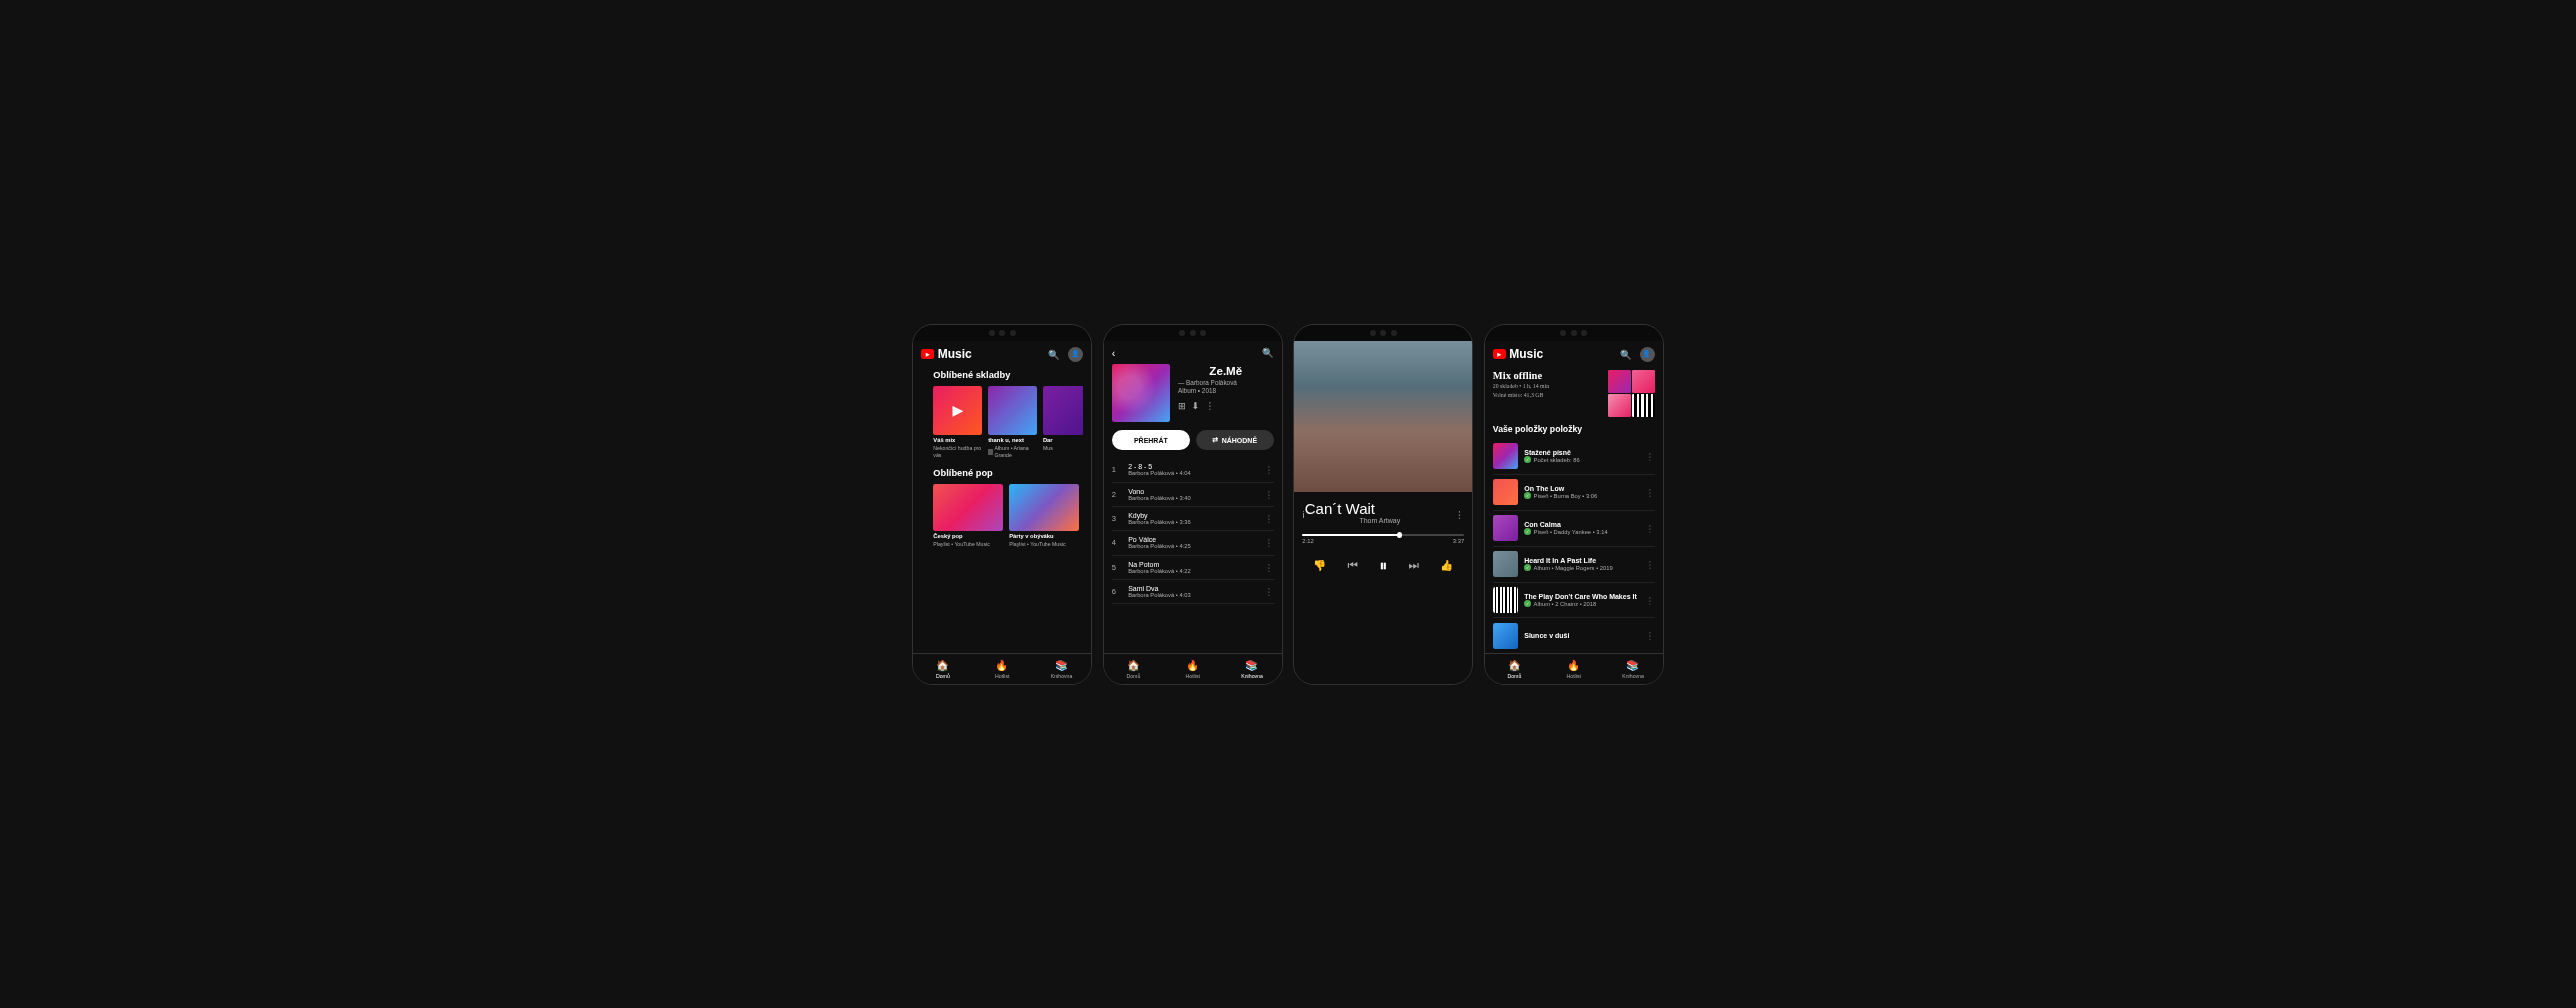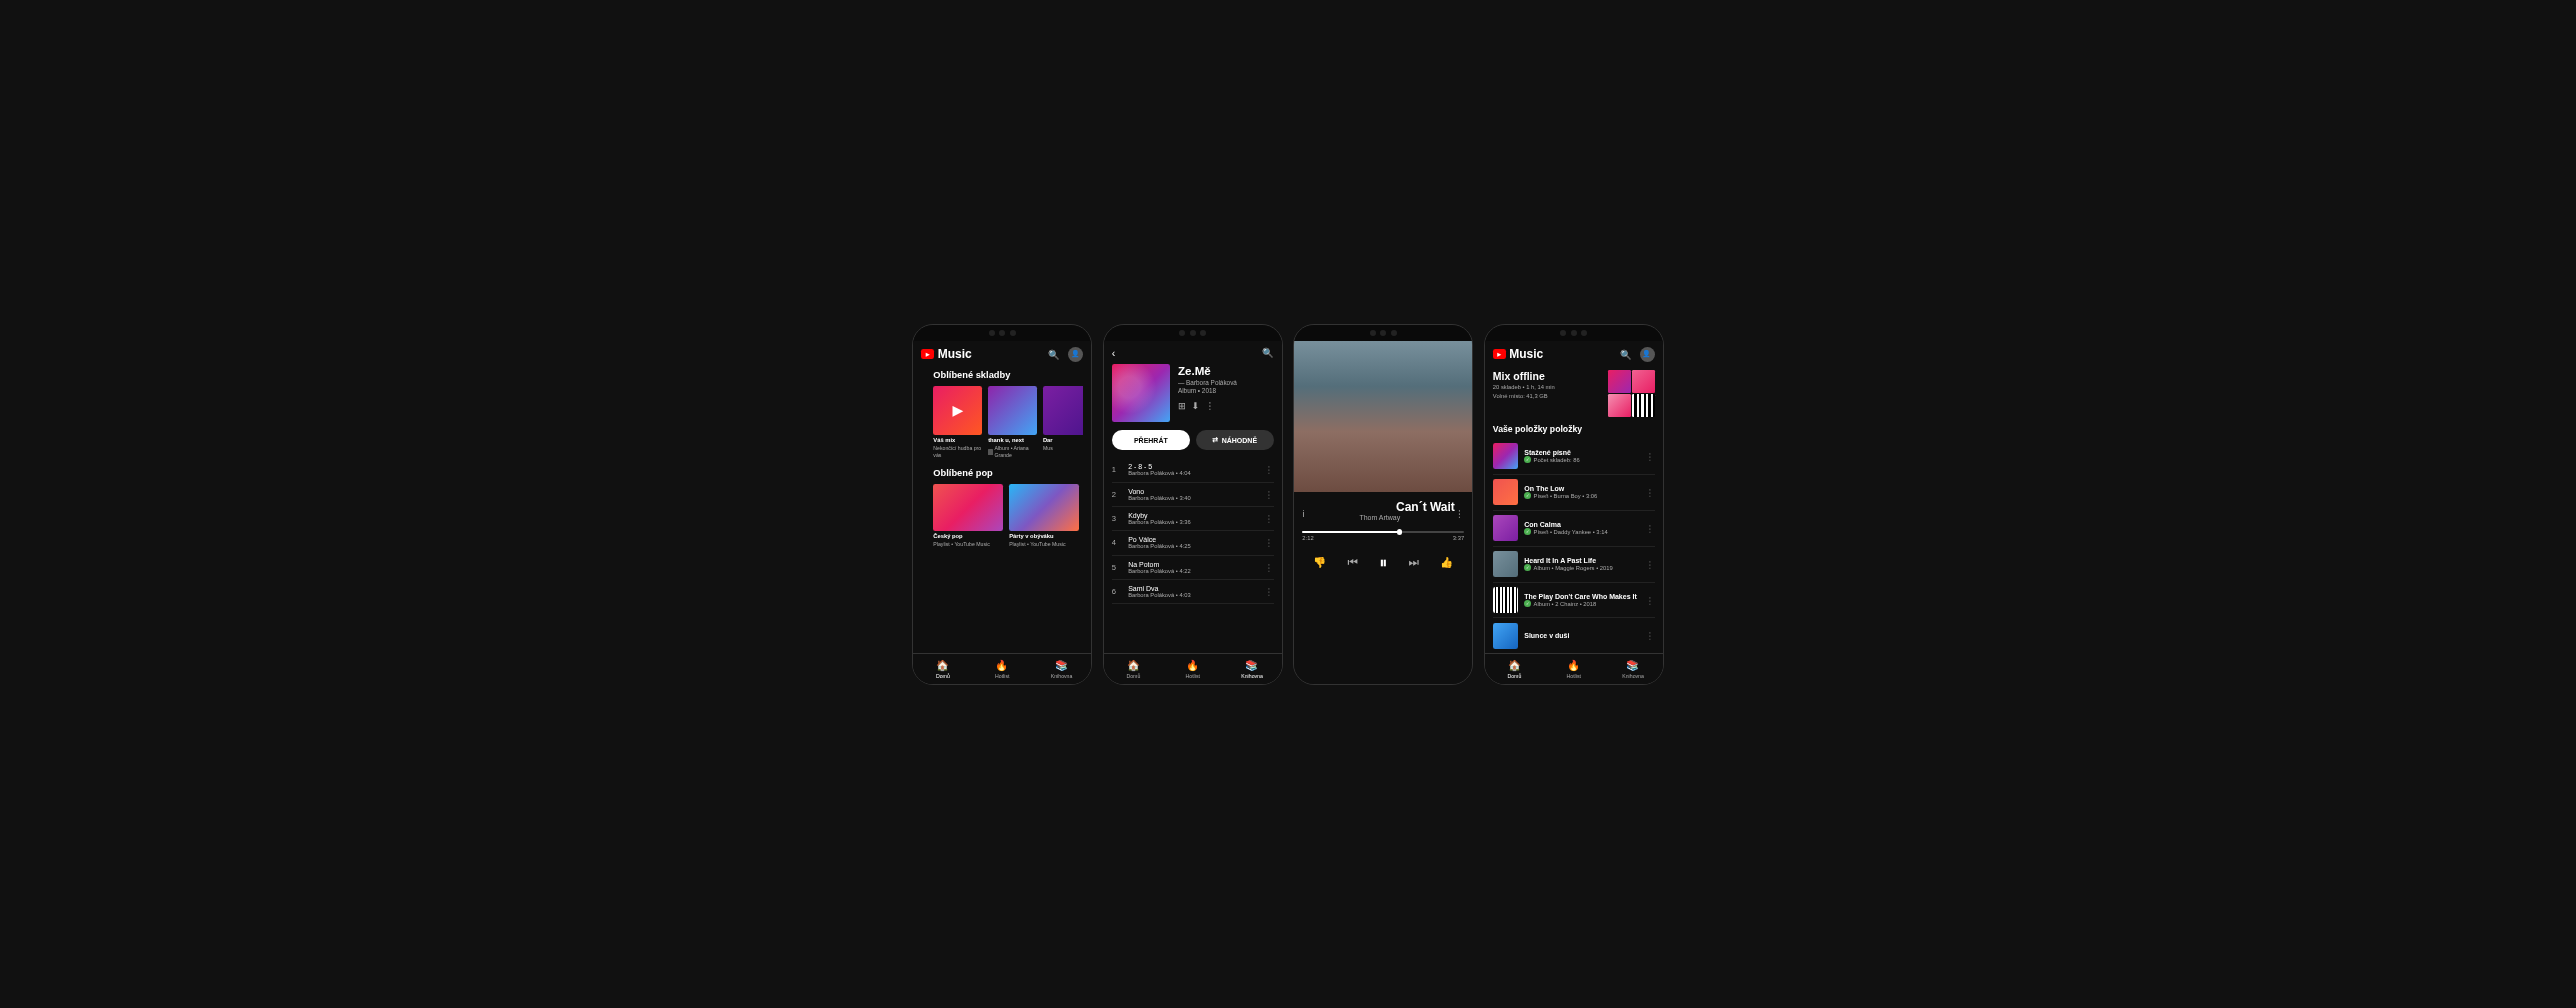--- a/index.html
+++ b/index.html
@@ -276,20 +276,21 @@
         linear-gradient(135deg, #e91e63 0%, #9c27b0 50%, #42a5f5 100%);
     }
     .album-info {
       flex: 1;
     }
     .album-title {
       color: #fff;
       font-size: 11.6px;
       font-weight: 700;
       margin-bottom: 1.2px;
+      text-align: center;
     }
     .album-artist {
       color: #aaa;
       font-size: 6.4px;
       margin-bottom: 1.2px;
     }
     .album-meta {
       color: #aaa;
       font-size: 6.4px;
       margin-bottom: 5.8px;
@@ -409,23 +410,23 @@
       align-items: center;
       justify-content: space-between;
     }
     .p3-info-icon {
       color: #aaa;
       font-size: 9.3px;
       cursor: pointer;
     }
     .p3-song-title {
       color: #fff;
-      font-size: 12px;
-      font-weight: 700;
-      text-align: right;
+      font-size: 15px;
+      font-weight: 400;
+      text-align: left;
     }
     .p3-artist {
       color: #aaa;
       font-size: 7px;
       text-align: center;
       margin-bottom: 5.8px;
     }
     .p3-progress {
       padding: 0 8.1px;
       margin-bottom: 5.8px;
@@ -498,20 +499,21 @@
     .p4-header-icons {
       display: flex;
       align-items: center;
       gap: 8.1px;
     }
     .p4-mix-section {
       padding: 4.7px 8.1px;
       display: flex;
       justify-content: space-between;
       align-items: flex-start;
+      font-family: Liberation Serif, serif;
     }
     .mix-info {
       flex: 1;
     }
     .mix-title {
       color: #fff;
       font-size: 10.5px;
       font-weight: 700;
       margin-bottom: 1.7px;
     }

